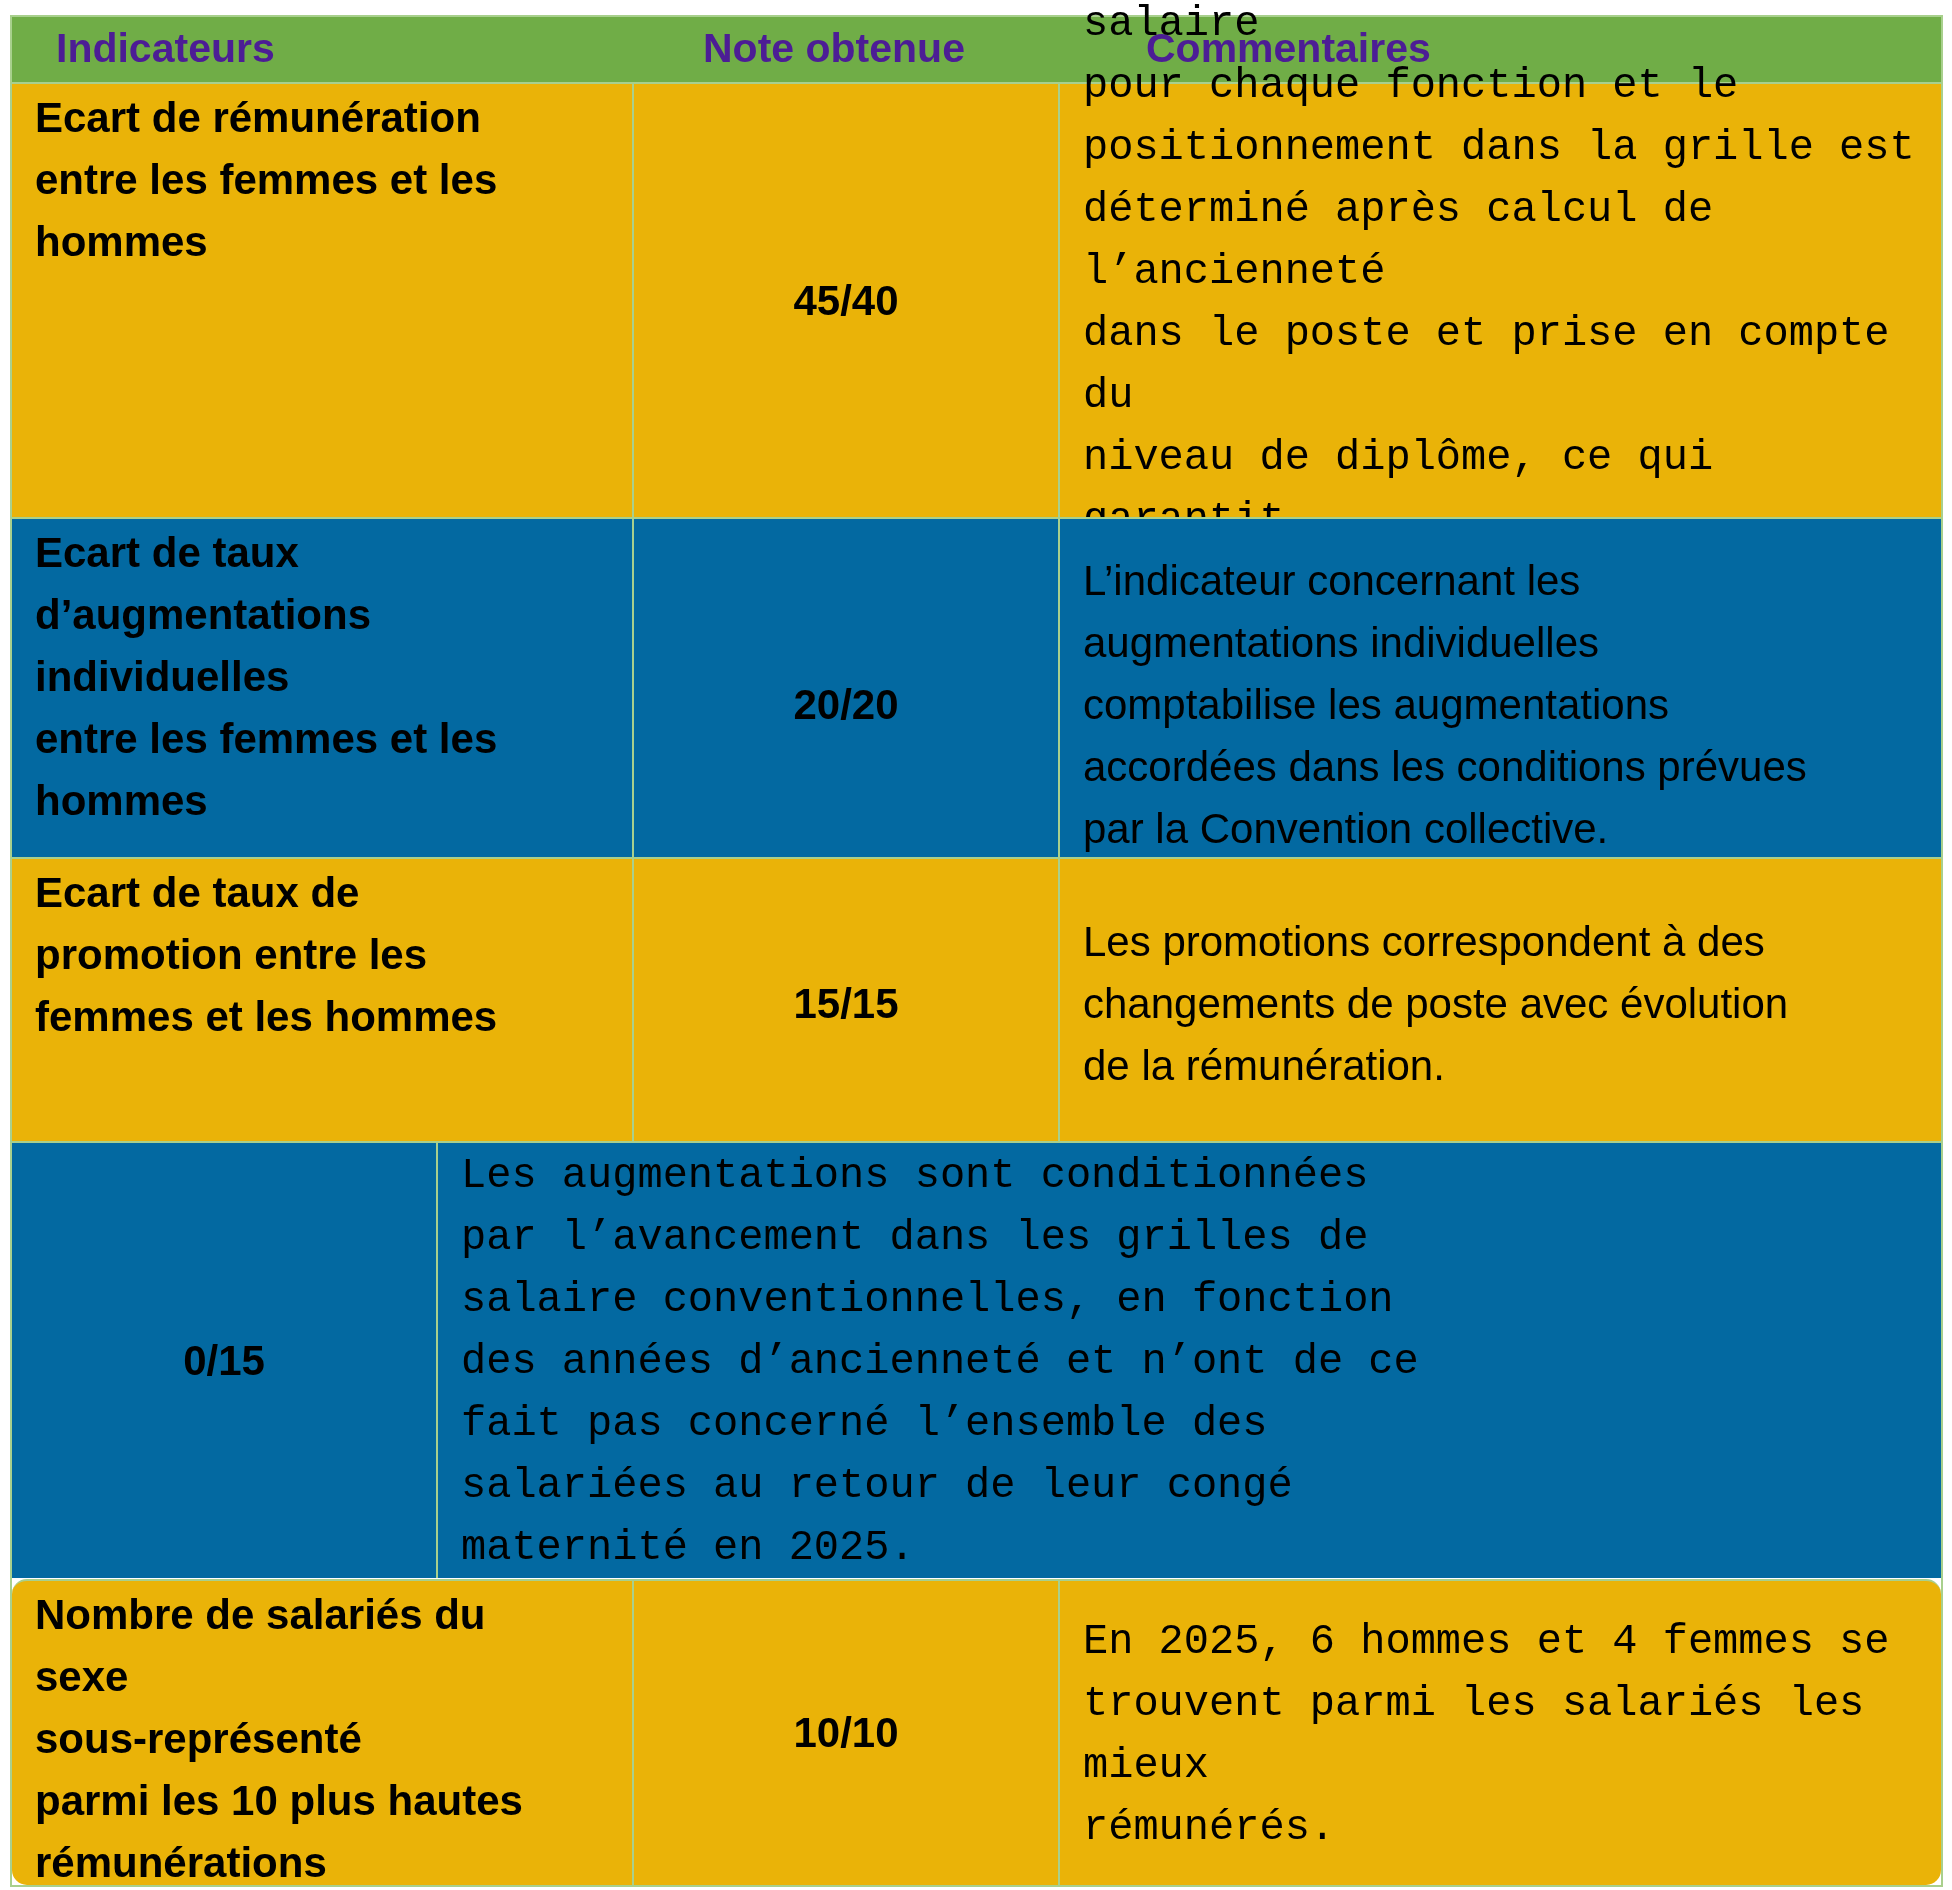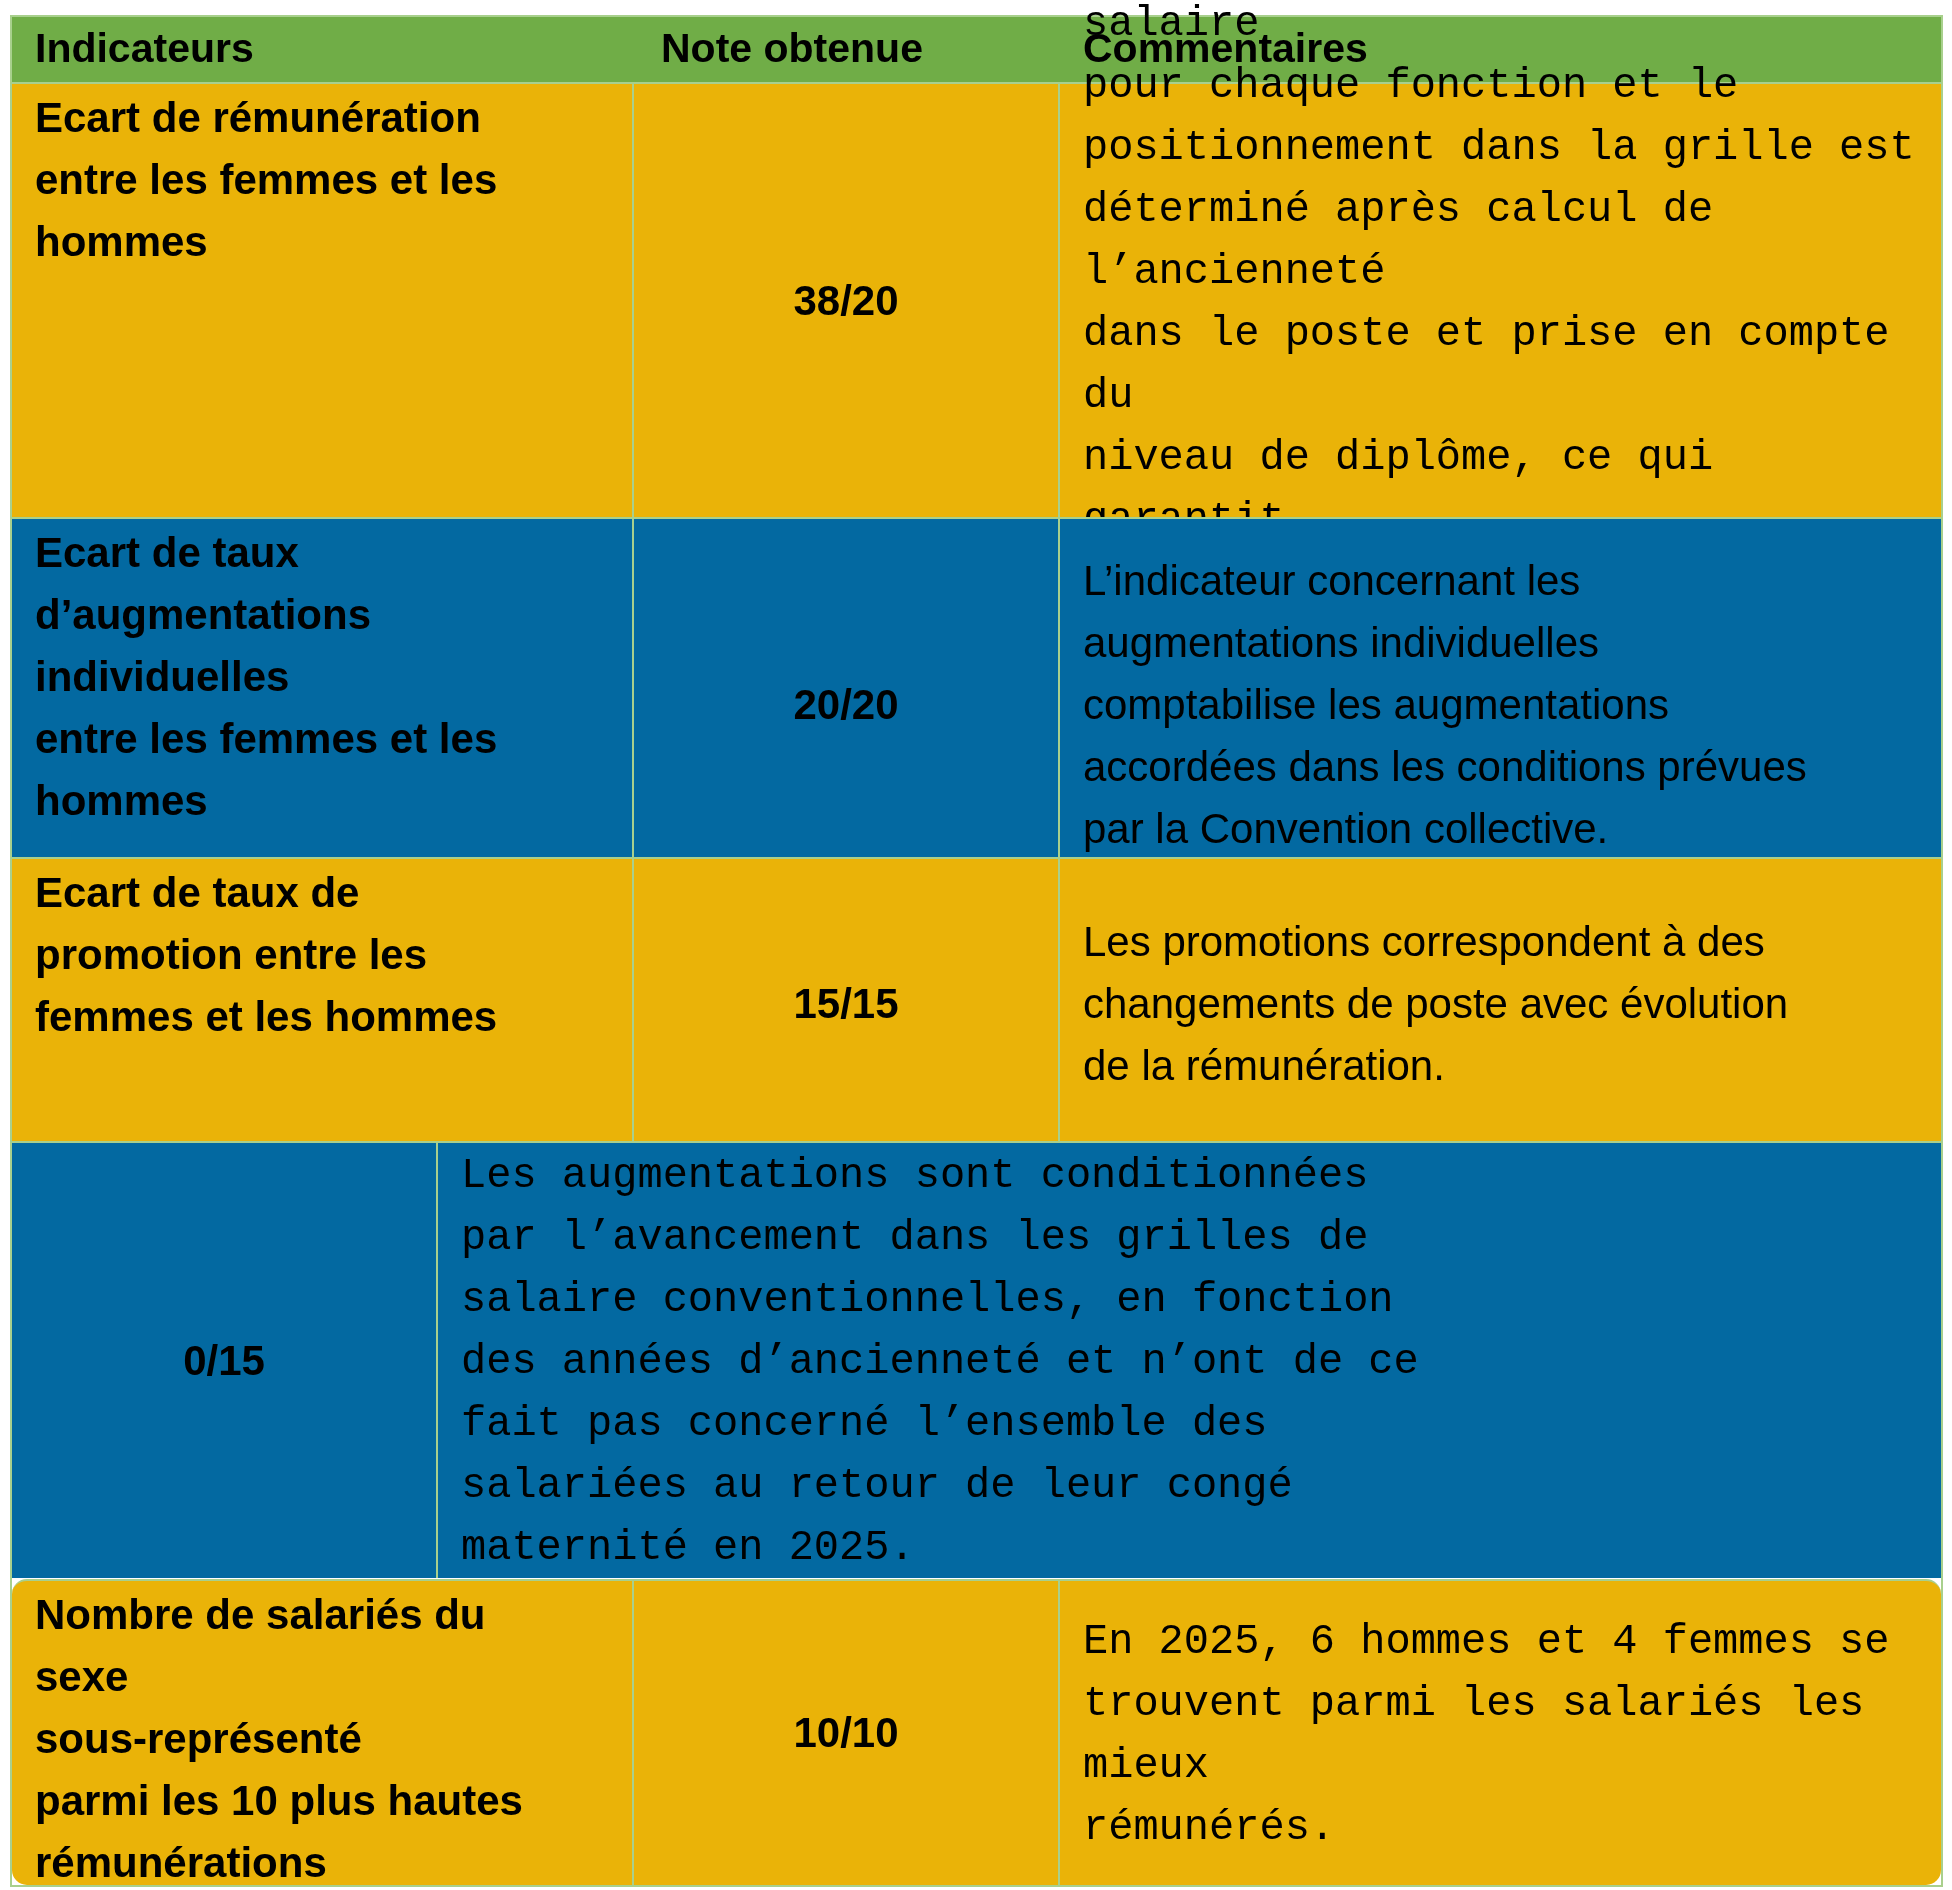--- a/index.html
+++ b/index.html
@@ -9,22 +9,22 @@
            border: 2.3px solid #a8d08d; box-sizing: border-box; }
   .row { position: absolute; left: 0; width: 100%; display: flex; box-sizing: border-box; }
   .row.alt { background: #eab308; }
   .row.plain { background: #0369a1; }
   .row + .row { border-top: 2.3px solid #a8d08d; }
   .cell { box-sizing: border-box; height: 100%; padding: 0 23px; color: #000; }
   .c1 { width: 622px; border-right: 2.3px solid #a8d08d; }
   .c2 { width: 426px; border-right: 2.3px solid #a8d08d; display: flex; align-items: center; justify-content: center; }
   .c3 { flex: 1; display: flex; }
   .header { top: 0; height: 65px; background: #70ad47; border-bottom: 2.3px solid #70ad47; }
-  .header .cell { border-right: none; color: #000000; font-weight: bold; font-size: 41px;
-                  display: flex; align-items: center; }
+  .header .cell { border-right: none; color: #4c1d95; font-weight: bold; font-size: 41px;
+                  display: flex; align-items: center; margin-left: 21px; }
   .header .c2 { justify-content: flex-start; padding-left: 27px; }
   .ind { font-weight: bold; font-size: 42px; line-height: 62px; padding-top: 3.1px; white-space: pre-line; }
   .score { font-weight: bold; font-size: 42px; }
   .comment { font-size: 42px; line-height: 62px; white-space: pre-line; }
   .c3.top { align-items: center; padding-top: 3.1px; font-family: Liberation Mono, monospace; }
   .c3.mid { align-items: center; }
 </style>
 </head>
 <body>
 
@@ -34,21 +34,21 @@
     <div class="cell c1">Indicateurs</div>
     <div class="cell c2">Note obtenue</div>
     <div class="cell c3">Commentaires</div>
   </div>
 
   <div class="row alt" style="top:65px;height:436px;">
     <div class="cell c1 ind">Ecart de rémunération
 entre les femmes et les
 hommes</div>
     <div class="cell c2">
-      <span class="score">38/20</span>
+      <span class="score">45/40</span>
     </div>
     <div class="cell c3 top">
       <span class="comment">La CCN66 définit des grilles de salaire
 pour chaque fonction et le
 positionnement dans la grille est
 déterminé après calcul de l’ancienneté
 dans le poste et prise en compte du
 niveau de diplôme, ce qui garantit
 l’égalité salariale Femmes-Hommes.</span>
     </div>

